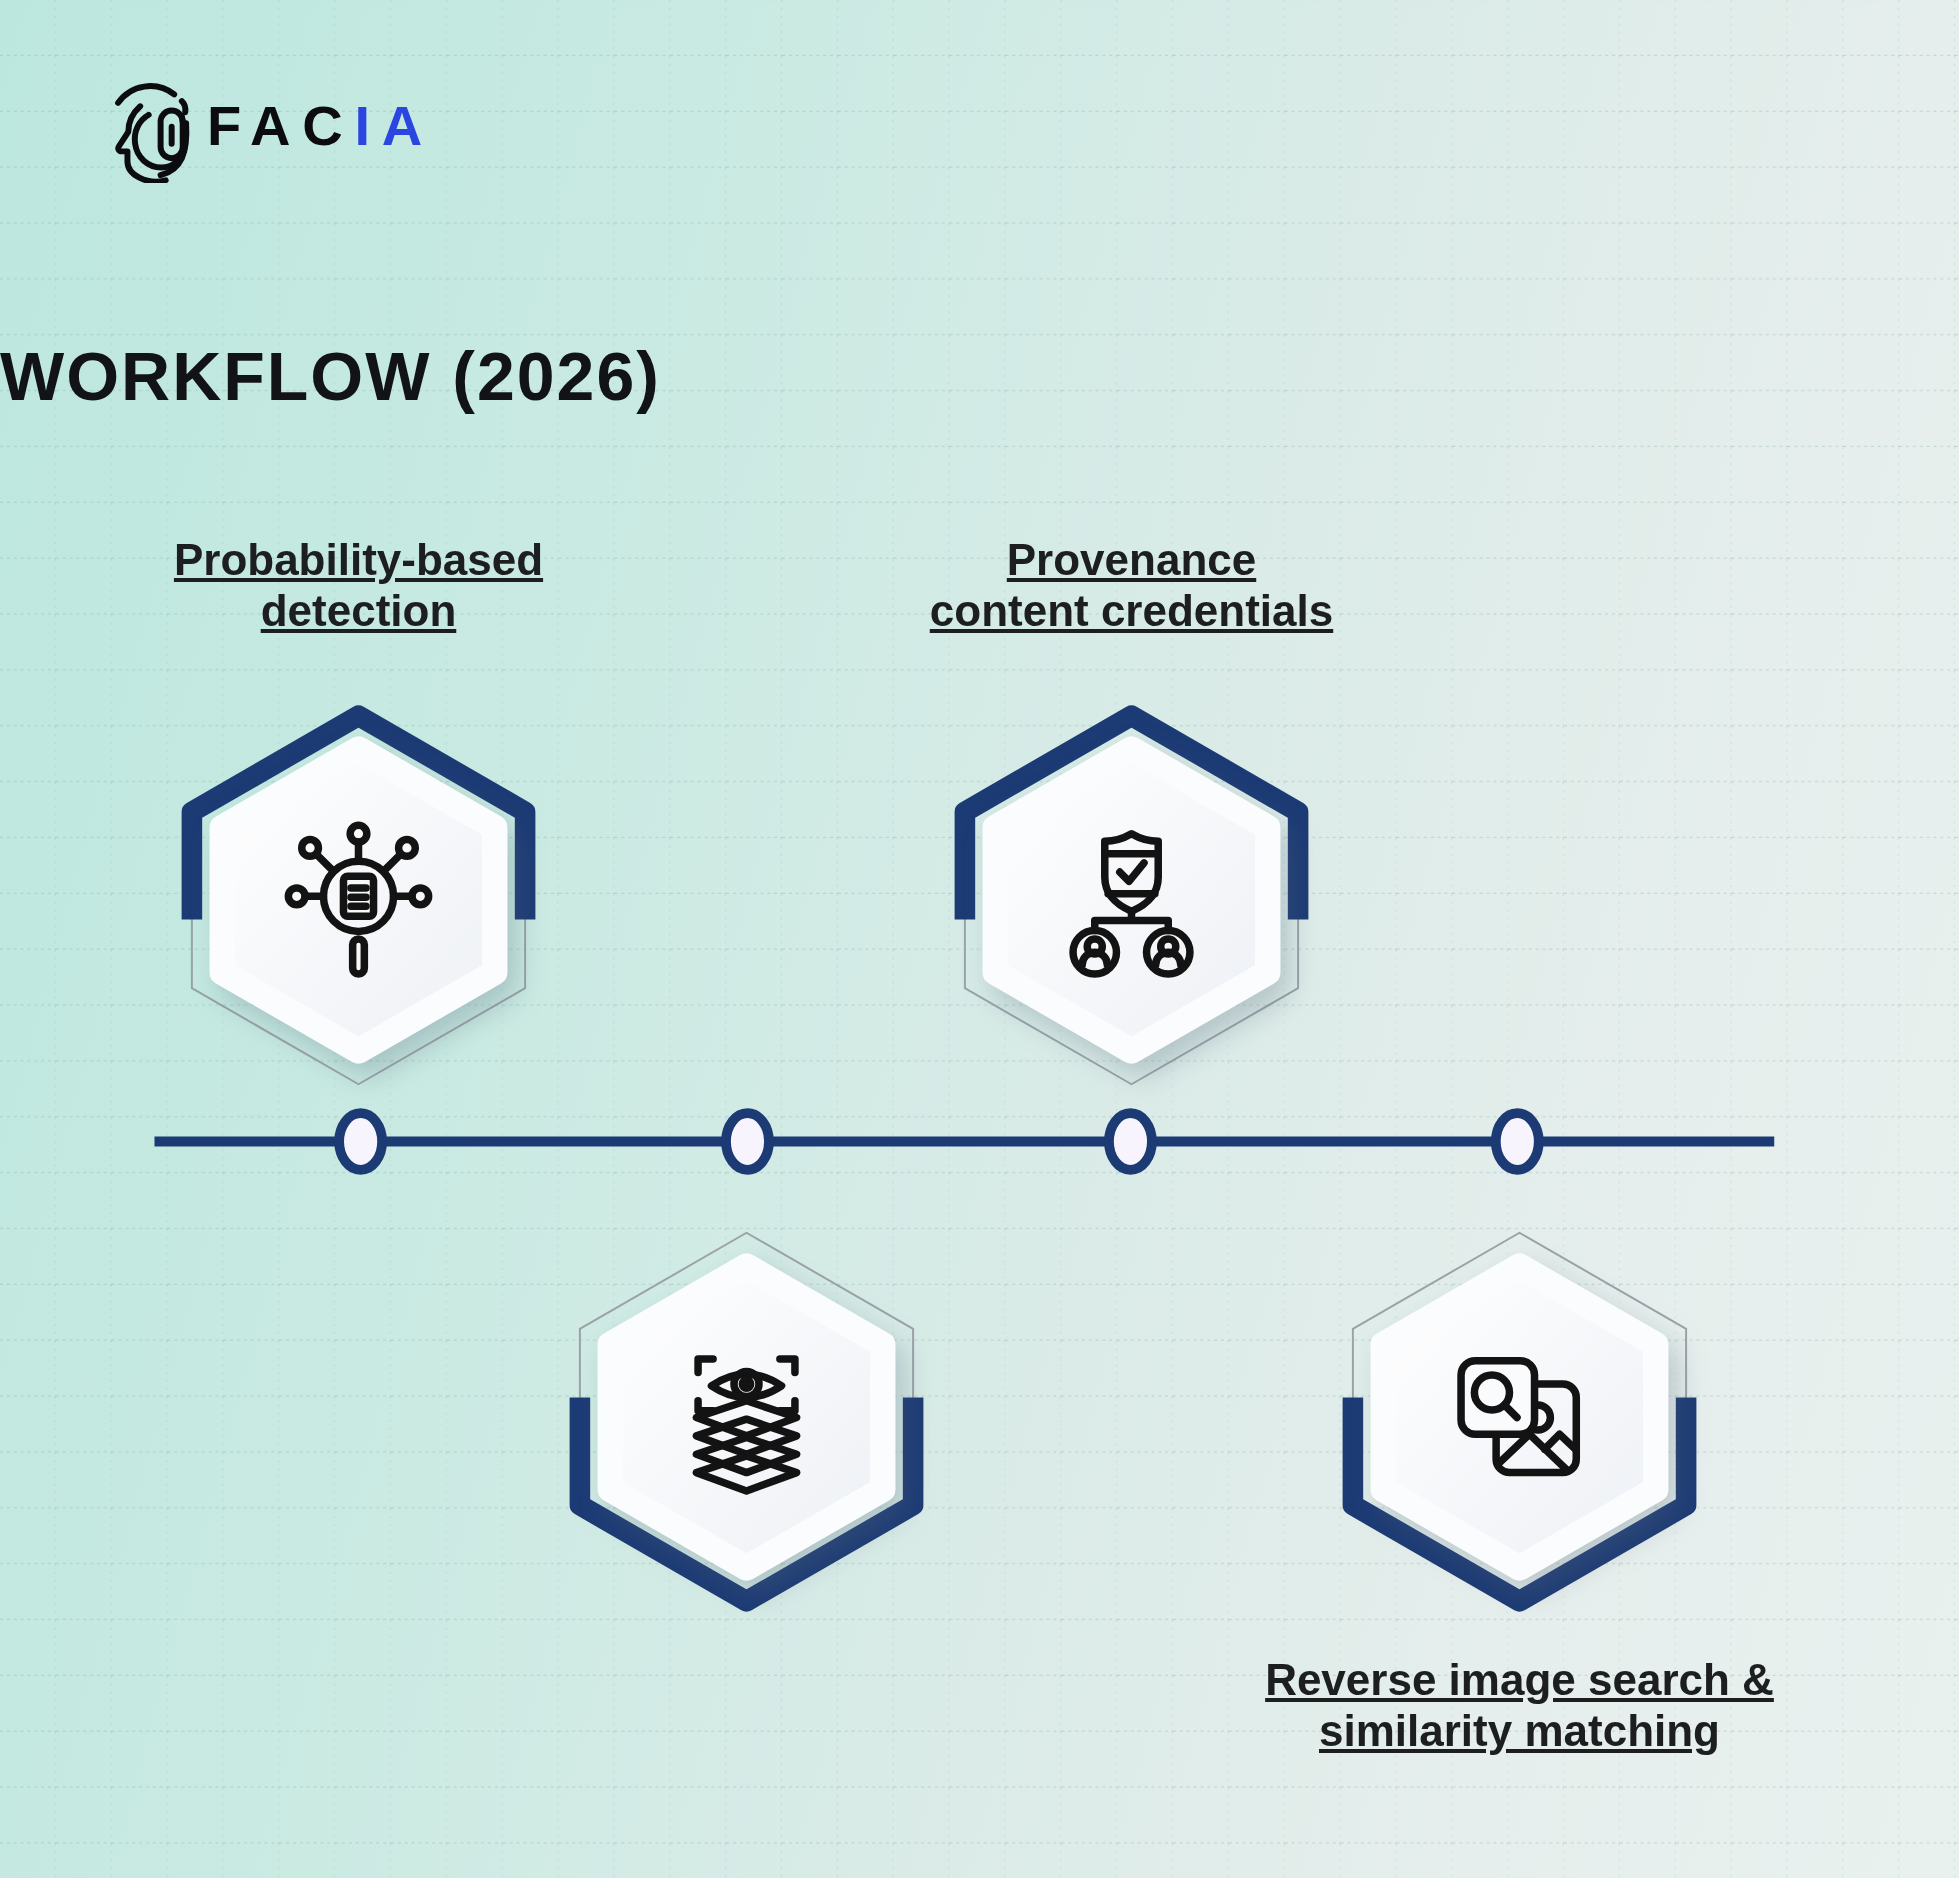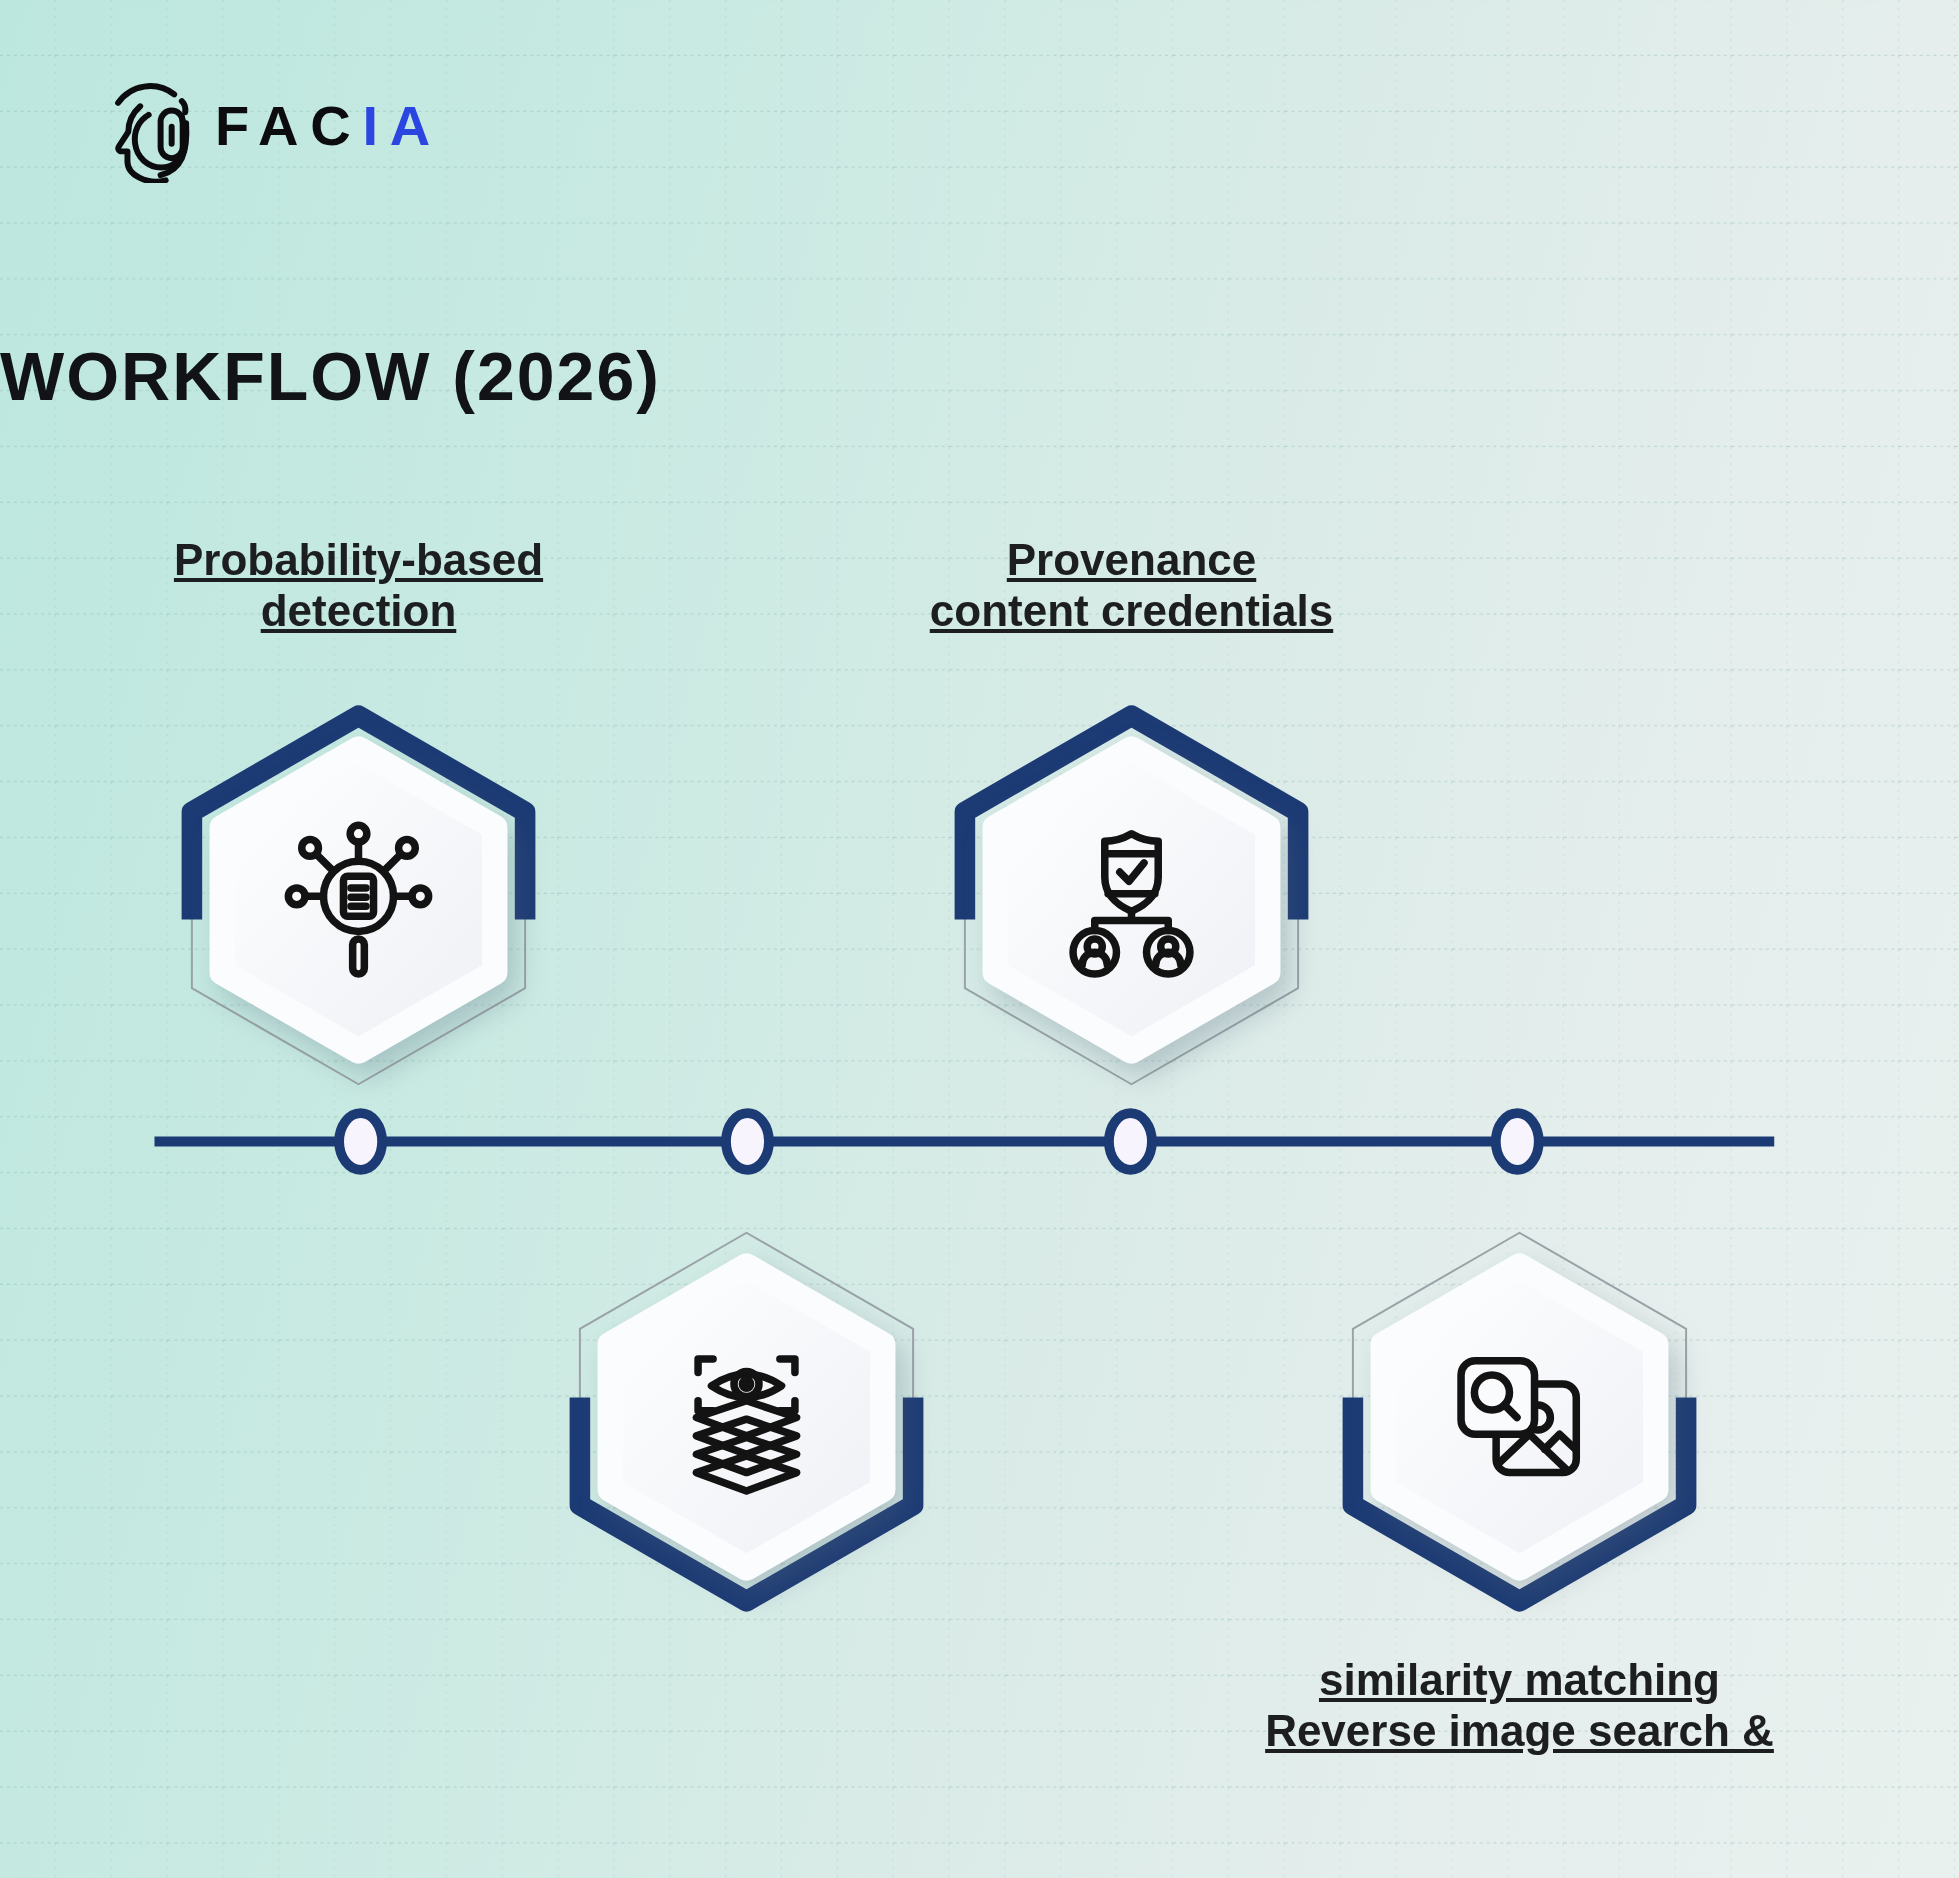--- a/index.html
+++ b/index.html
@@ -4,21 +4,21 @@
 <style>
   html,body{margin:0;padding:0;}
   .canvas{
     position:relative;
     width:1959px;height:1879px;
     overflow:hidden;
     font-family:"Liberation Sans", sans-serif;
     background:linear-gradient(105deg,#bce7df 0%,#c9eae2 30%,#d9ebe7 55%,#e5eeec 78%,#e9f1ef 100%);
   }
   .grid-layer{position:absolute;left:0;top:0;z-index:0;}
-  .logo{position:absolute;left:96px;top:67px;display:flex;align-items:center;gap:17px;z-index:2;}
+  .logo{position:absolute;left:96px;top:67px;display:flex;align-items:center;gap:9px;z-index:2;}
   .logo-glyph{width:102px;height:116px;}
   .logo-text{font-size:56px;font-weight:700;letter-spacing:11.8px;color:#0c0c0e;}
   .logo-text .blue{color:#2b46e0;}
   .title-1{position:absolute;left:0;top:253px;width:100%;text-align:center;
     font-size:70px;font-weight:700;letter-spacing:2px;color:#2b3fd9;z-index:2;}
   .title-2{position:absolute;left:0;top:337px;width:100%;
     font-size:68px;font-weight:700;letter-spacing:2px;color:#121316;z-index:2;}
   .step-label{position:absolute;width:647px;text-align:center;font-weight:700;
     font-size:44px;line-height:51px;color:#1d1e20;z-index:2;text-decoration:underline;}
   #label-1{left:35px;top:534px;}
@@ -74,22 +74,22 @@
 
   <div class="step-label" id="label-1">
     <div>Probability-based</div>
     <div>detection</div>
   </div>
   <div class="step-label" id="label-2">
     <div>Provenance</div>
     <div>content credentials</div>
   </div>
   <div class="step-label" id="label-4">
+    <div>Reverse image search &amp;</div>
     <div>similarity matching</div>
-    <div>Reverse image search &amp;</div>
   </div>
 
   <div class="hex-group" id="hex-group-1">
     <svg class="hex-svg" viewBox="0 0 360 400">
       <path d="M10 238 L10 110 L180 12 L350 110 L350 238 L180 12 Z" fill="none" stroke="none"></path>
       <path d="M180 12 L350 110 L350 290 L180 388 L10 290 L10 110 Z" fill="none" stroke="#99a2a7" stroke-width="2"></path>
       <path d="M10 220 L10 110 L180 12 L350 110 L350 220" fill="none" stroke="#1c3a74" stroke-width="21" stroke-linejoin="round"></path>
       <path class="hex-white" d="M180 46 L319 126 L319 274 L180 354 L41 274 L41 126 Z" fill="url(#hexfill)" stroke="#fbfcfe" stroke-width="26" stroke-linejoin="round"></path>
     </svg>
     <svg class="icon-svg" viewBox="0 0 200 200">

